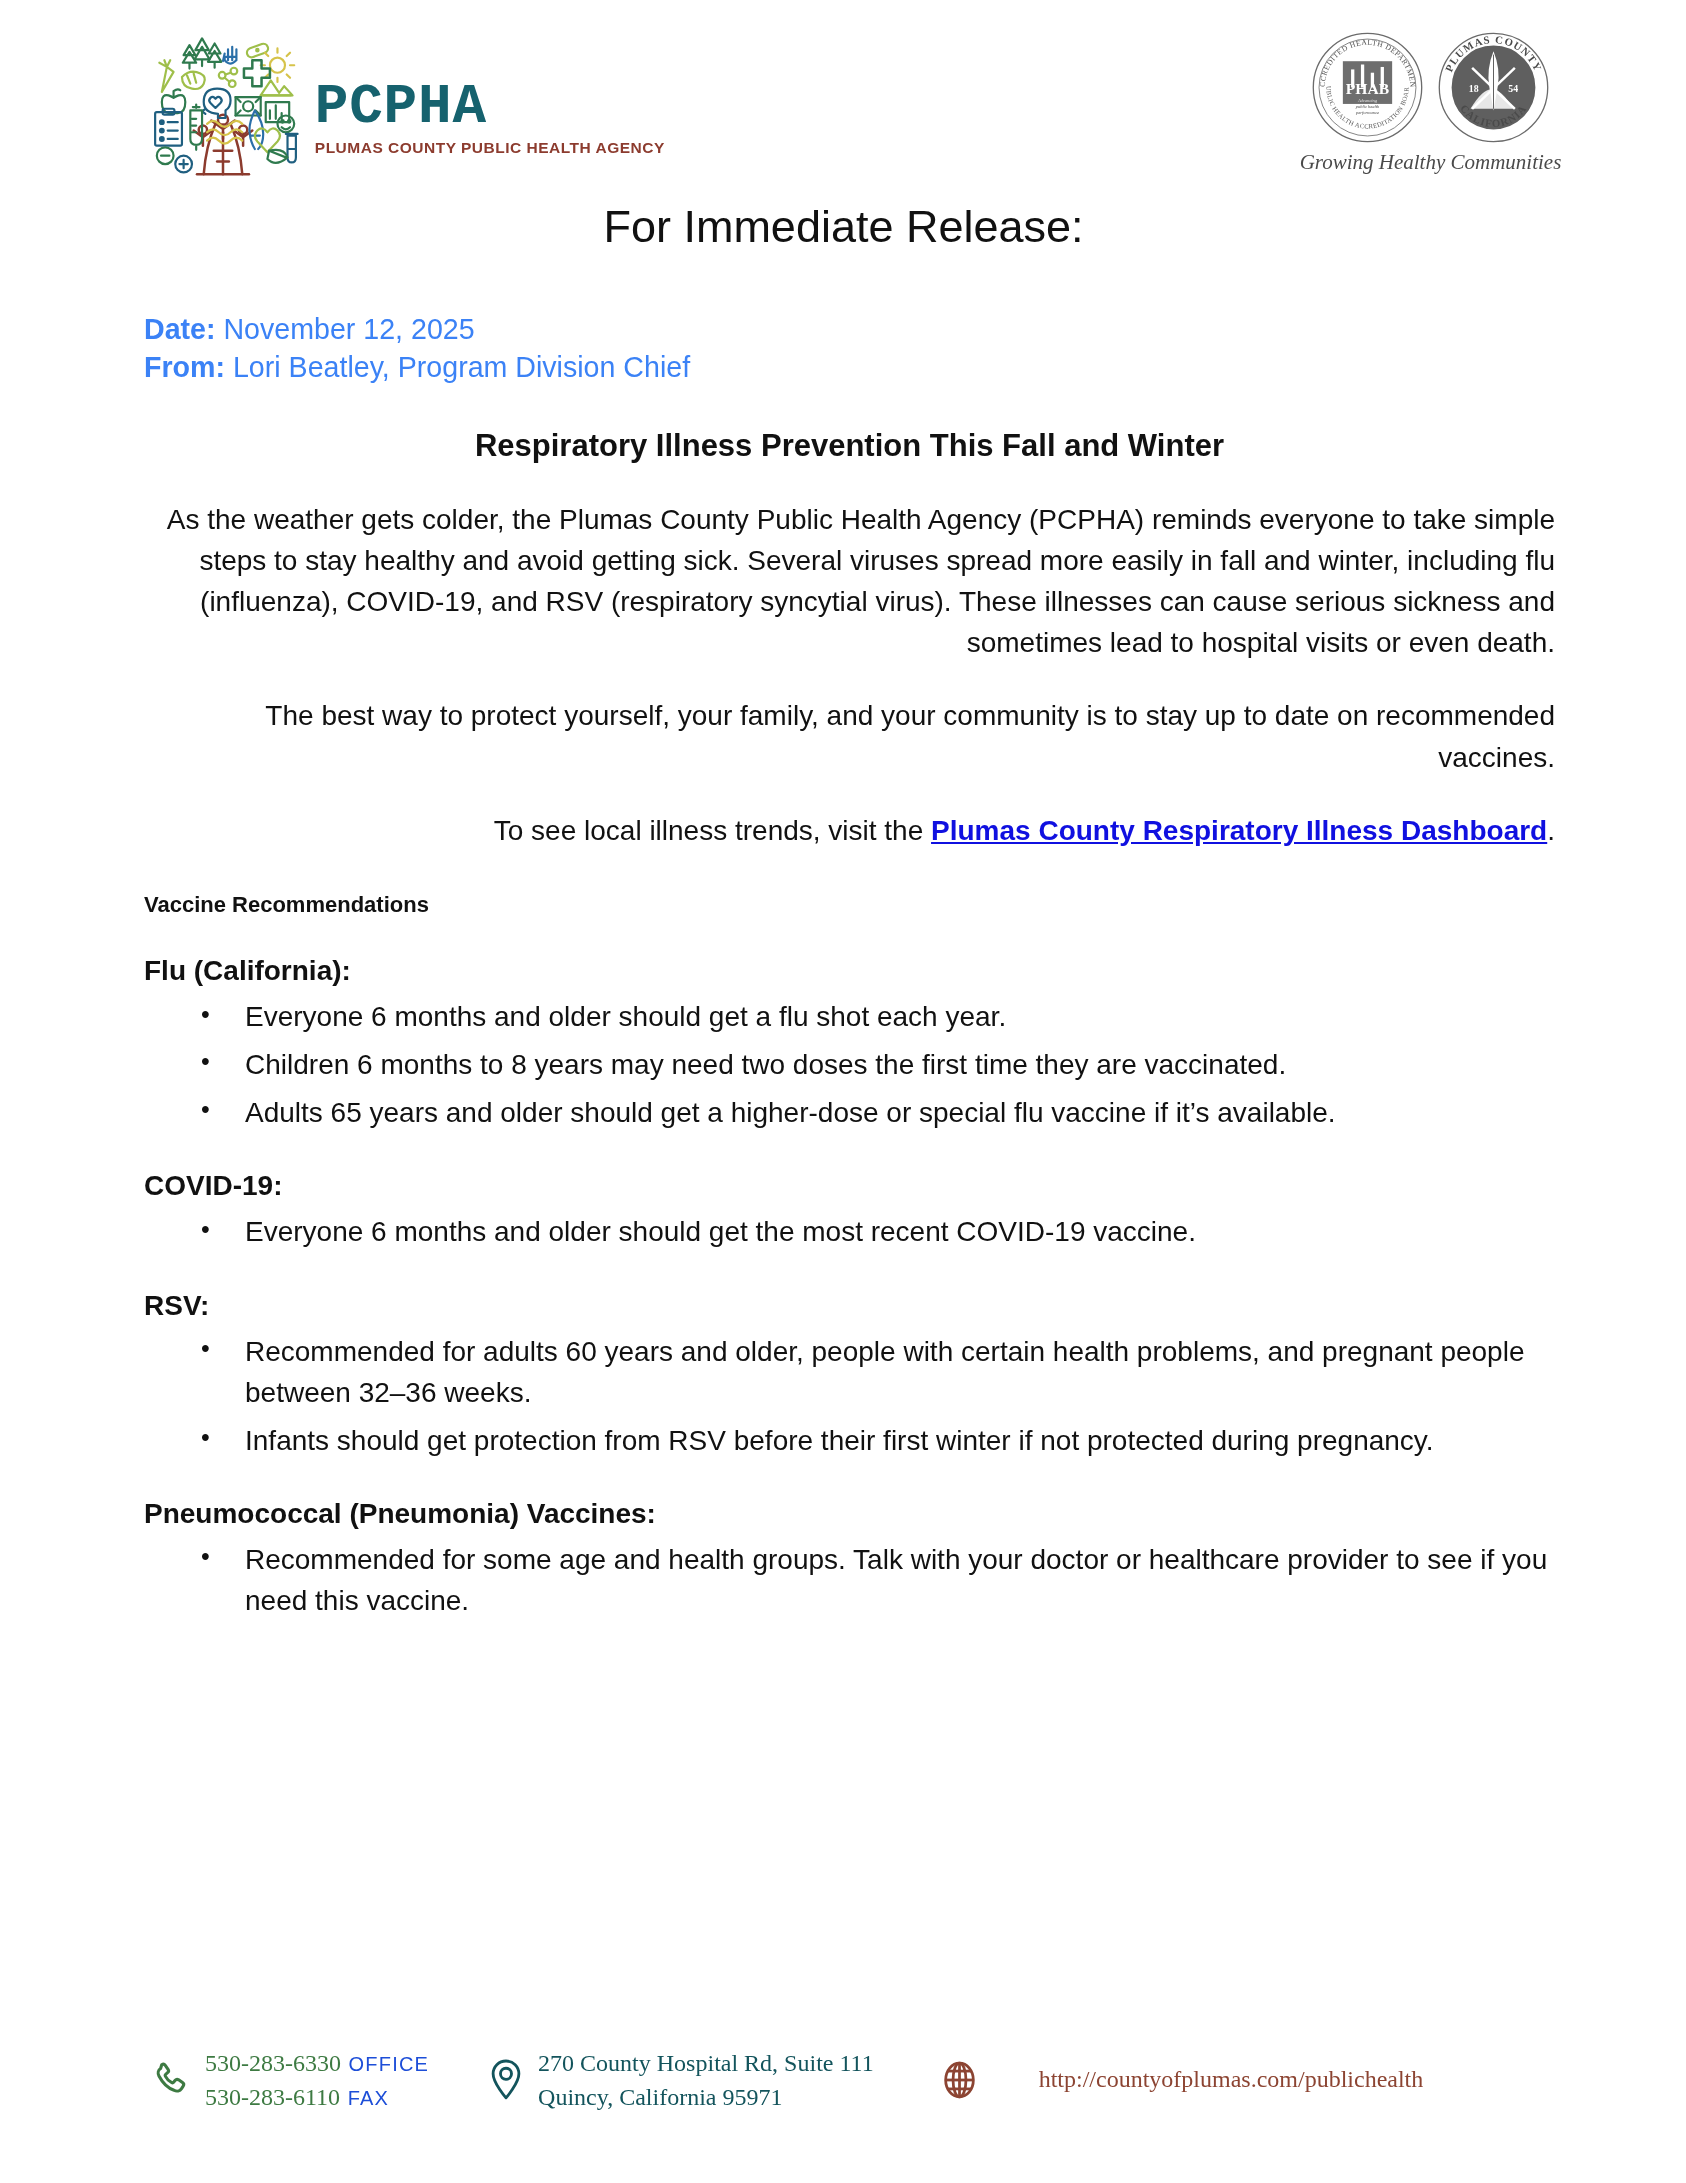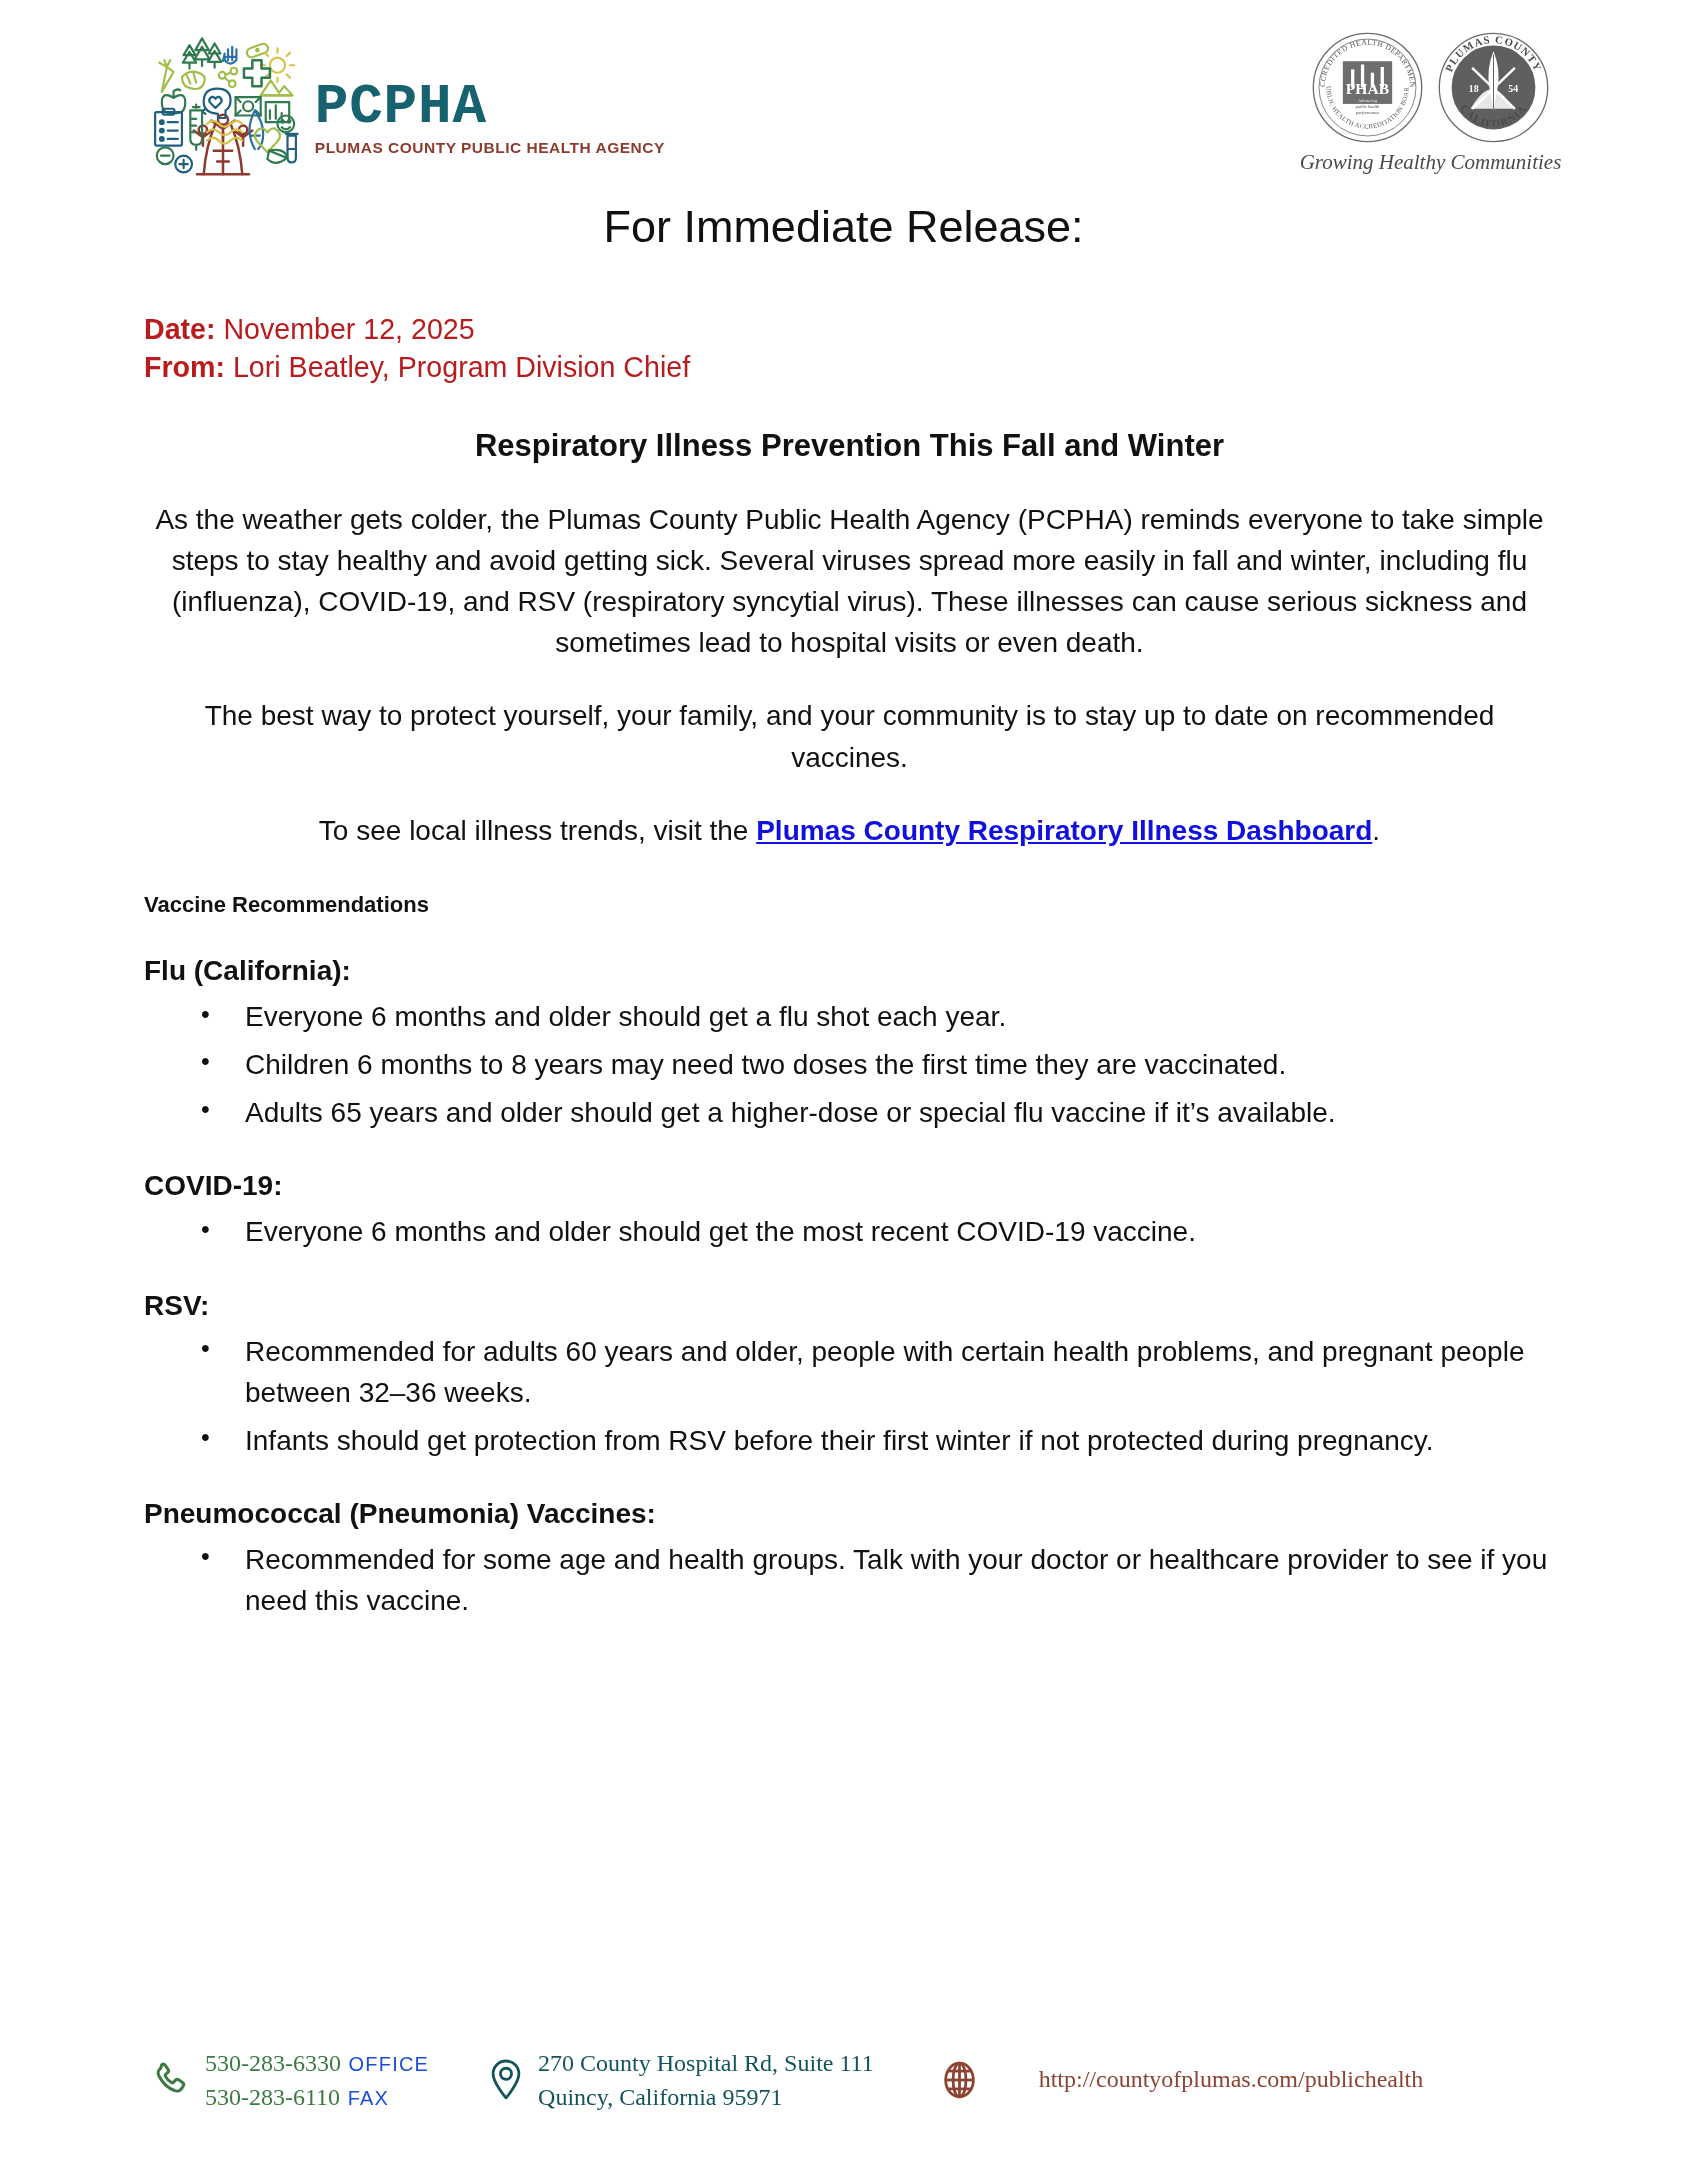--- a/index.html
+++ b/index.html
@@ -86,40 +86,40 @@
   
   .doc {
     position: absolute;
     top: 311px;
     left: 144px;
     width: 1411px;
   }
   .meta-line {
     font-size: 28.6px;
     line-height: 1.32;
-    color: #b91c1c;
+    color: #3b82f6;
     white-space: nowrap;
   }
   .meta-line b { font-weight: bold; }
 
   .section-title {
     text-align: center;
     font-size: 31px;
     font-weight: bold;
     color: #111;
     margin: 40px 0 0 0;
     line-height: 1.3;
   }
 
   p.body-para {
     font-size: 28px;
     line-height: 1.47;
     color: #111;
     margin: 32px 0 0 0;
-    text-align: center;
+    text-align: right;
   }
 
   .doc-link {
     color: #1010e0;
     font-weight: bold;
     text-decoration: underline;
   }
 
   h2.heading {
     font-size: 22px;

